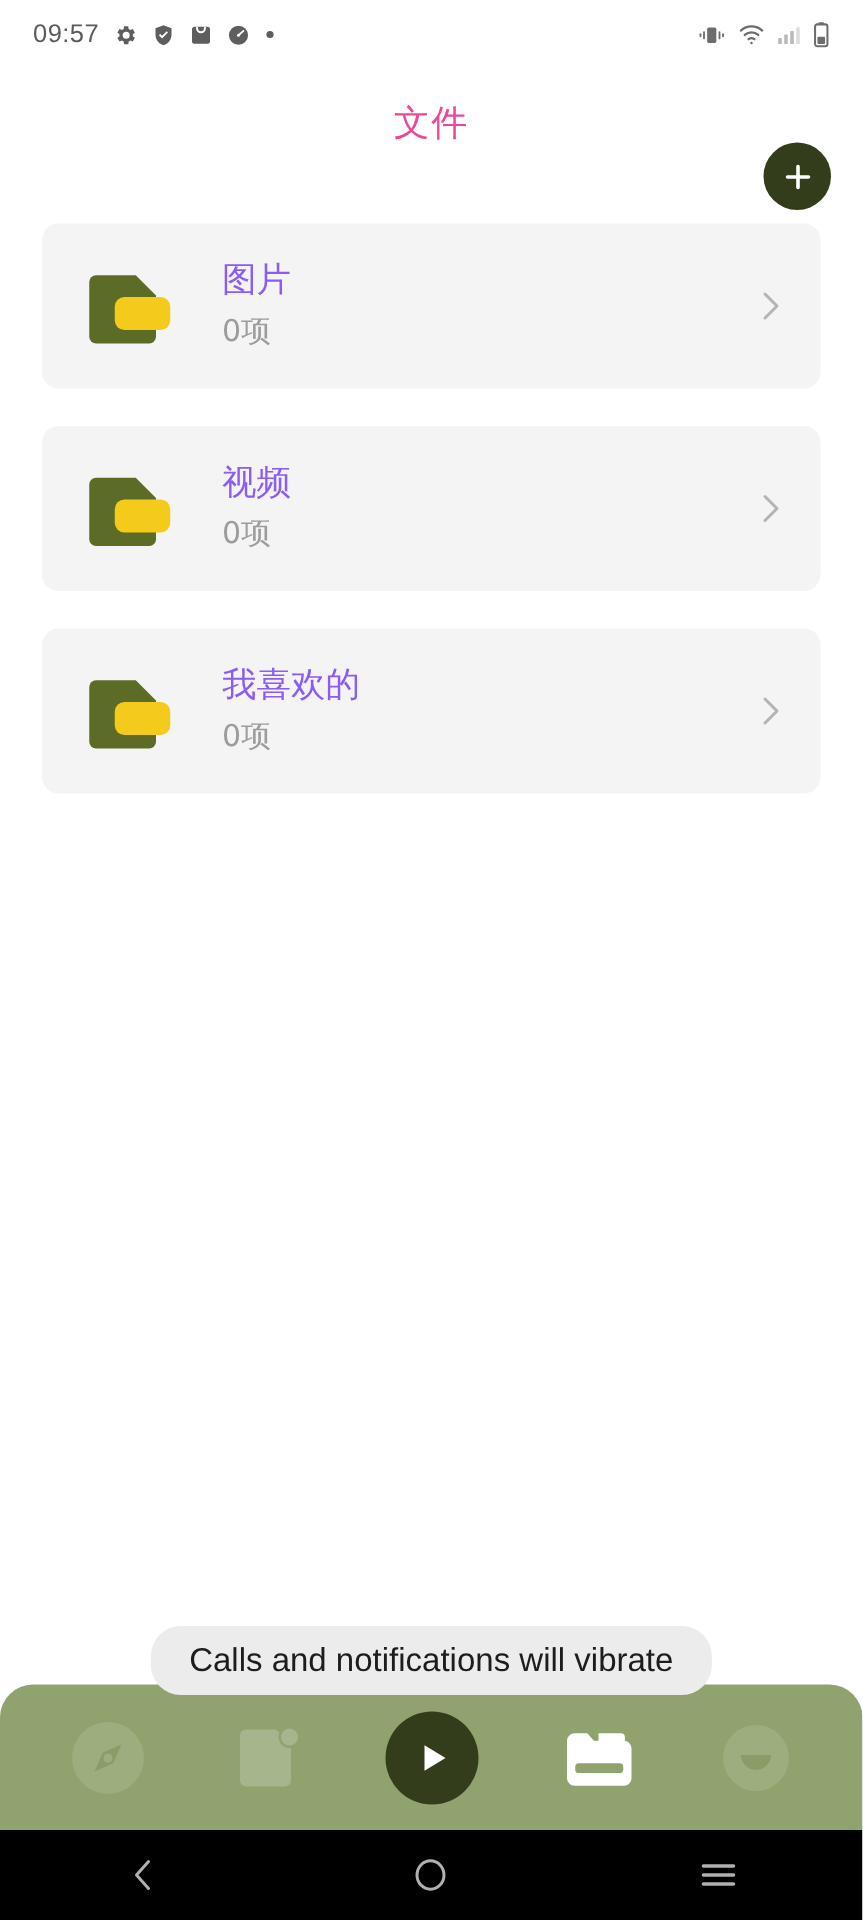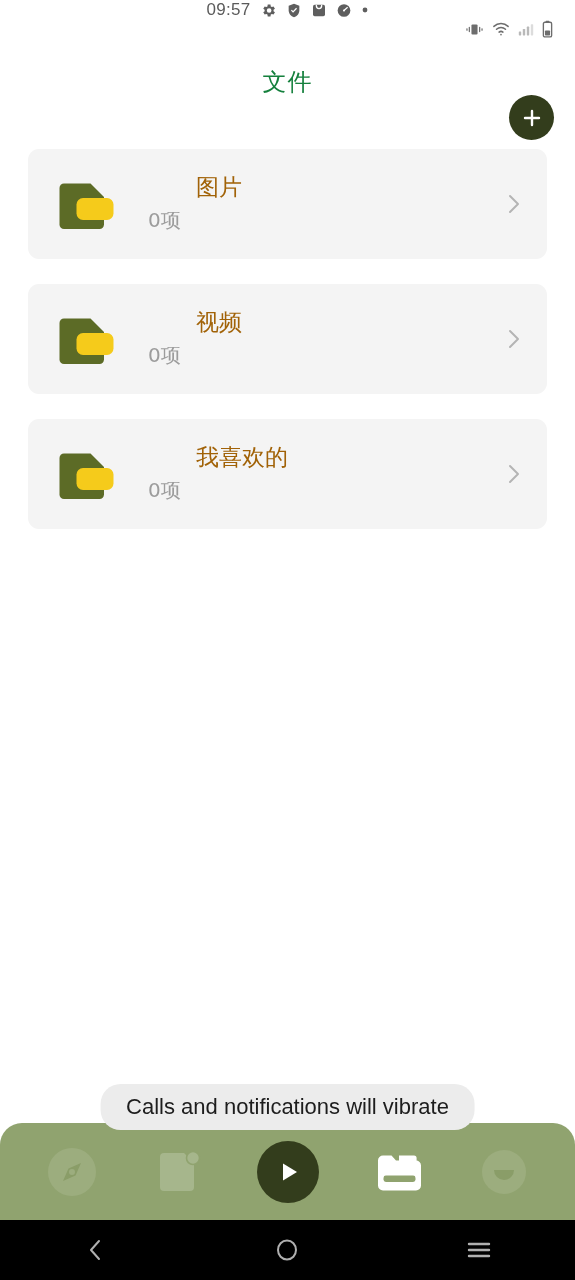--- a/index.html
+++ b/index.html
@@ -13,38 +13,37 @@
     position:relative;
     width:575px; height:1280px;
     background:#ffffff;
   }
 
   
   .statusbar {
     position:absolute; top:0; left:0; right:0; height:46px;
     display:flex; align-items:center;
     padding:0 22px;
-    flex-direction:column;
   }
   .status-left { display:flex; align-items:center; gap:9px; }
   .status-right { margin-left:auto; display:flex; align-items:center; gap:8px; }
   .clock {
     font-size:17px; color:#5b5b5b; letter-spacing:0.3px;
     font-family:"Liberation Sans", sans-serif;
   }
   .st-ic { display:block; }
 
   
   .header {
     position:absolute; top:46px; left:0; right:0; height:76px;
   }
   .page-title {
     position:absolute; left:0; right:0; top:20px;
     text-align:center;
-    font-size:24px; color:#15803d; letter-spacing:1px;
+    font-size:24px; color:#ec4899; letter-spacing:1px;
     font-family:"DejaVu Sans", sans-serif;
   }
   .fab {
     position:absolute; right:21px; top:49px;
     width:45px; height:45px; border-radius:50%;
     background:#333d1c;
     display:flex; align-items:center; justify-content:center;
     cursor:pointer;
   }
 
@@ -54,23 +53,22 @@
     height:110px; background:#f4f4f4; border-radius:11px;
     margin-bottom:25px;
     display:flex; align-items:center;
     padding:0 22px 0 24px;
     cursor:pointer;
     position:relative;
   }
   .folder-ic { width:62px; height:62px; flex:0 0 62px; position:relative; }
   .card-text { margin-left:34px; flex:1 1 auto; }
   .card-title {
-    font-size:23px; color:#a16207; line-height:1.15;
+    font-size:23px; color:#8b5cf6; line-height:1.15;
     font-family:"DejaVu Sans", sans-serif;
-    margin-left:48px;
   }
   .card-sub {
     font-size:20px; color:#9c9c9c; margin-top:6px;
     font-family:"DejaVu Sans", sans-serif;
   }
   .chev { flex:0 0 auto; display:flex; align-items:center; }
 
   
   .toast {
     position:absolute; left:50%; transform:translateX(-50%);

